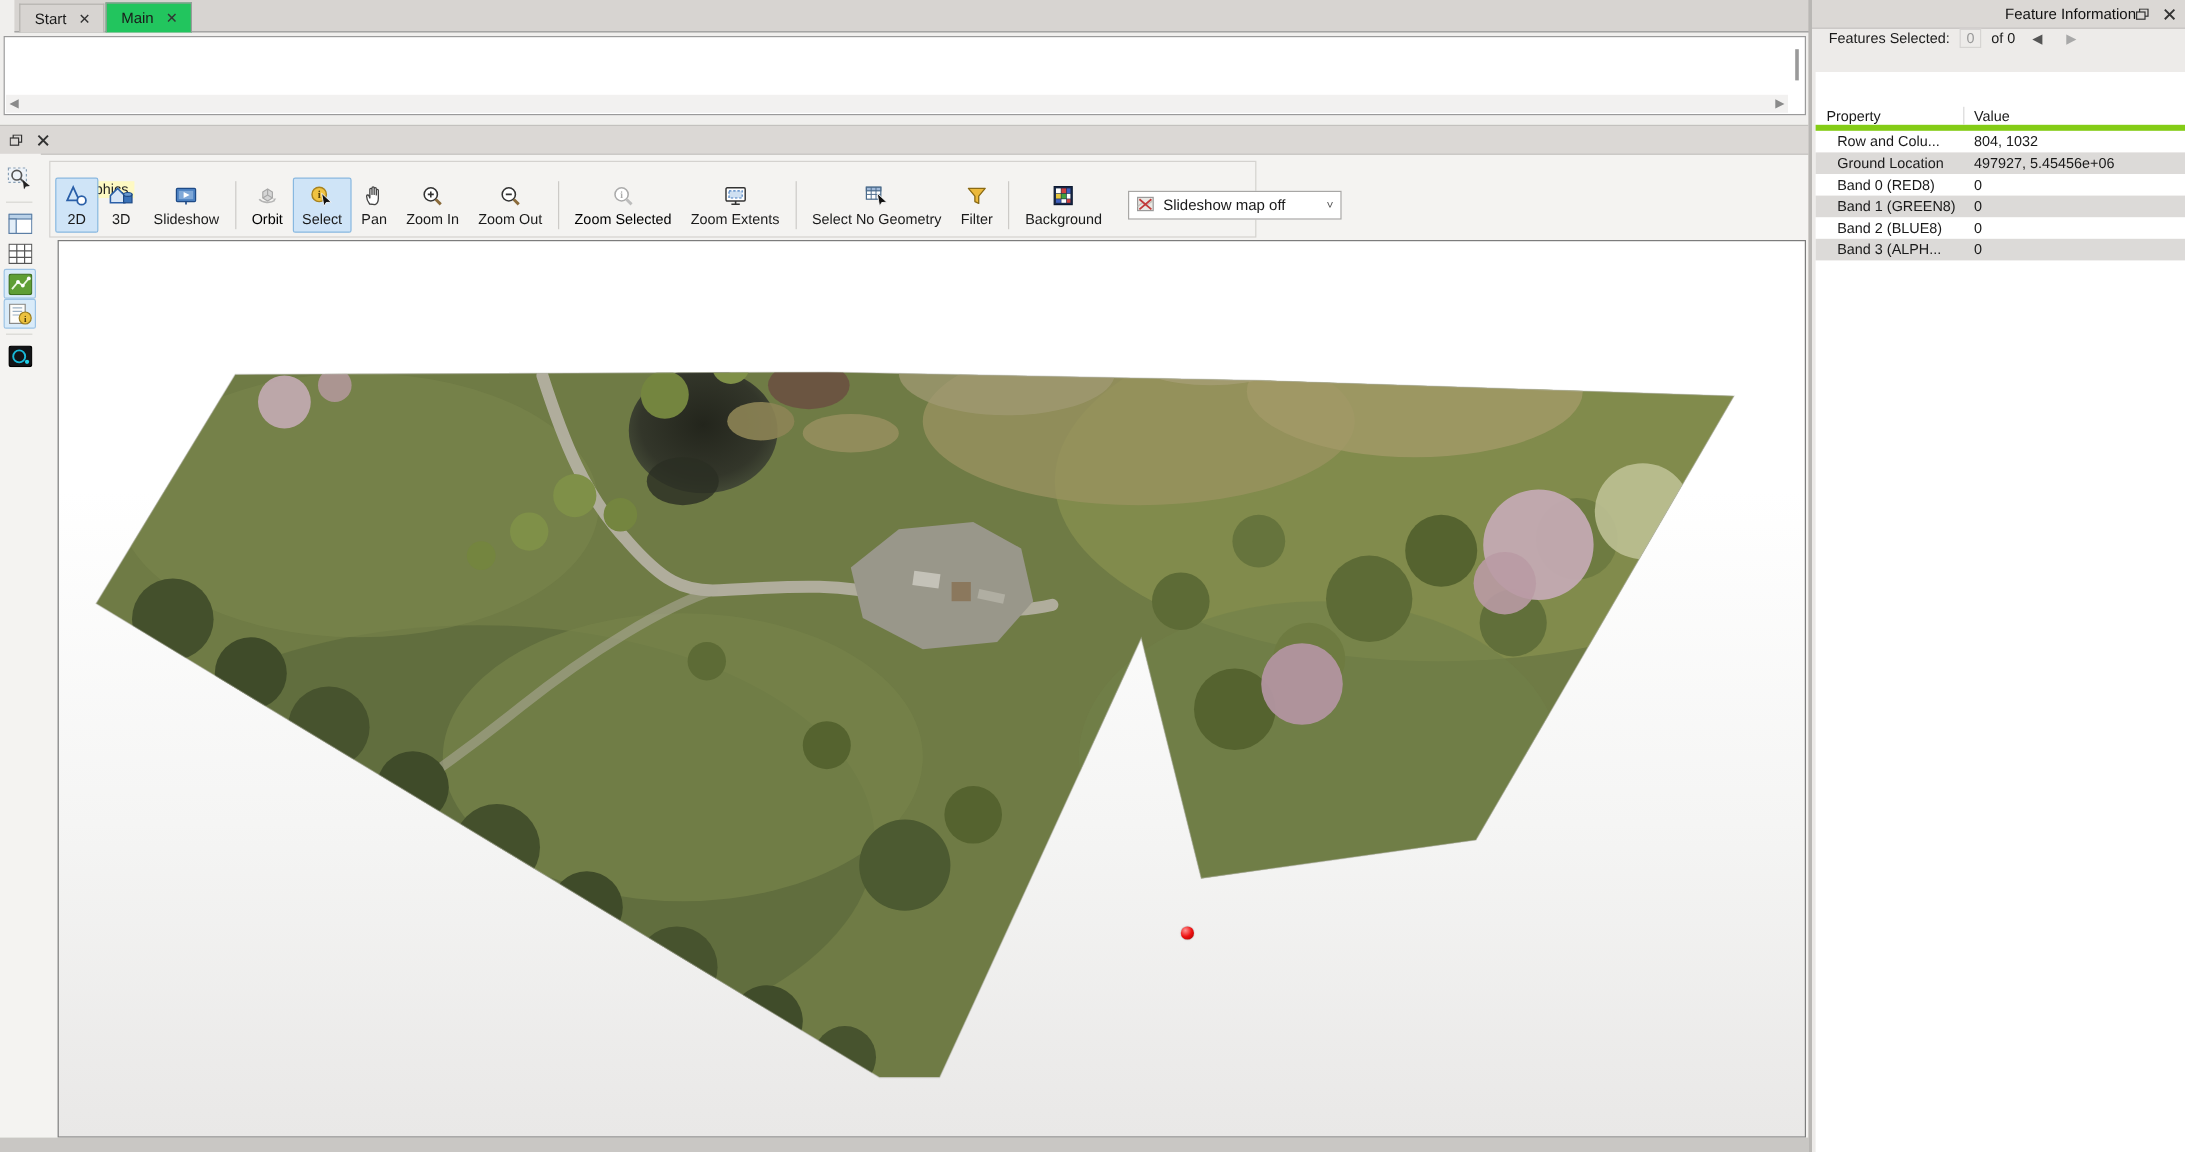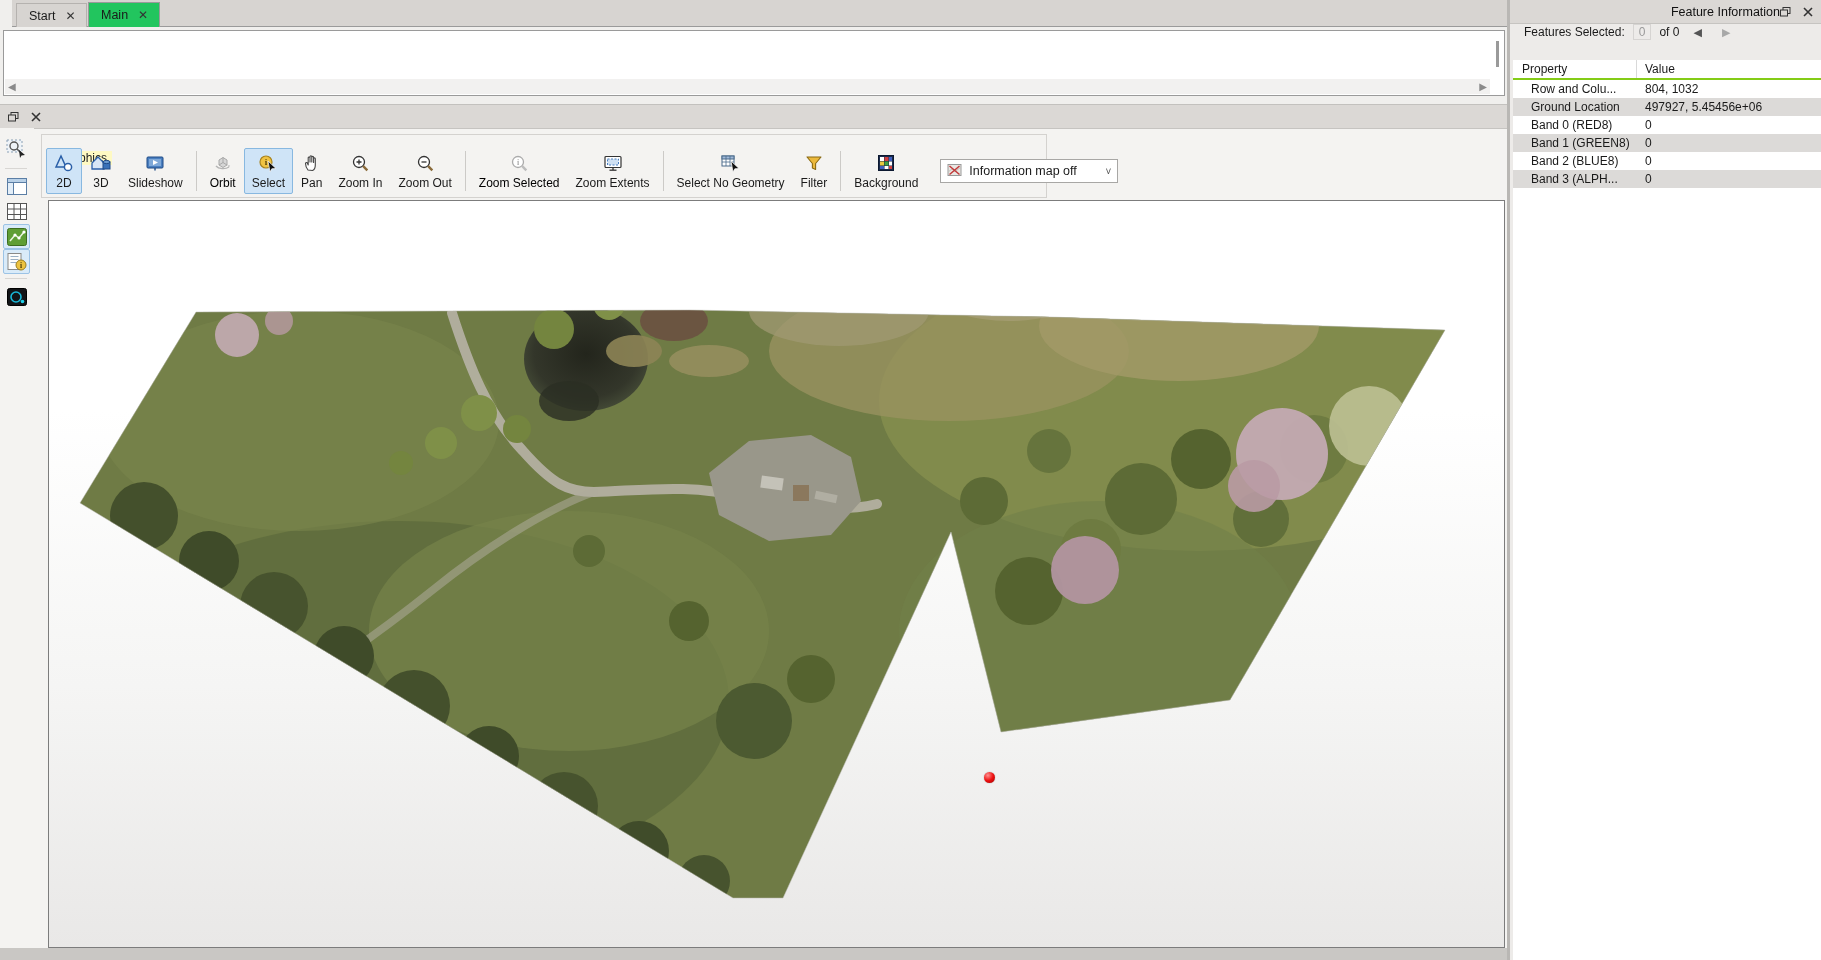--- a/index.html
+++ b/index.html
@@ -64,21 +64,21 @@
   #fi-splitter { left:1507px; top:0; width:3px; height:960px; background:#b9b7b4; }
   #fi-panel { left:1510px; top:0; width:311px; height:960px; background:#edebe9; }
   #fi-panel .panel-titlebar { background:#dbd8d5;text-align:right; }
   #fi-selectedrow { position:absolute; left:14px; top:23px; right:8px; height:18px; display:flex; align-items:center; gap:8px; }
   #fi-count { color:#9a9a9a; border:1px solid #d6d4d2; background:#edebe9; padding:0 5px; min-width:14px; text-align:center; }
   .nav-arrow { font-size:11px; padding:0 6px; }
   #nav-prev { color:#555; }
   #nav-next { color:#a8a8a8; }
 
   #fi-table { position:absolute; left:3px; top:60px; right:0; bottom:0; background:#ffffff; }
-  .fi-hdr { display:flex; height:20px; align-items:center; border-bottom:2px solid #84cc16; }
+  .fi-hdr { display:flex; height:20px; align-items:center; border-bottom:5px solid #84cc16;margin-top:29px; }
   .fi-hdr .c1 { width:124px; padding-left:9px; border-right:1px solid #d9d9d9; height:100%; display:flex; align-items:center; }
   .fi-hdr .c2 { padding-left:8px; }
   .fi-row { display:flex; height:18px; align-items:center; }
   .fi-row.shaded { background:#dcdad8; }
   .fi-row .c1 { width:124px; padding-left:18px; overflow:hidden; white-space:nowrap; }
   .fi-row .c2 { padding-left:8px; white-space:nowrap; }
 </style>
 </head>
 <body>
 
@@ -333,21 +333,21 @@
   </div>
 
   <div id="bg-dropdown">
     <span>
       <svg width="16" height="14" viewBox="0 0 16 14">
           <rect x="1" y="1.5" width="13" height="11" fill="#e9e7e3" stroke="#9a9a9a"></rect>
           <path d="M1,9 L5,6 L8,8.5 L14,4" fill="none" stroke="#c2c0ba"></path>
           <path d="M2.5,3 L12.5,11.5 M12.5,3 L2.5,11.5" stroke="#c23a3a" stroke-width="1.5"></path>
         </svg>
     </span>
-    <span class="dd-label">Information map off</span>
+    <span class="dd-label">Slideshow map off</span>
     <span class="chevron">˅</span>
   </div>
 </div>
 
 <div id="canvas" class="abs">
   <svg width="1457" height="748" viewBox="0 0 1457 748">
     <defs>
       <clipPath id="orthoclip">
         <polygon points="147,111 640,109 1001,116 1396,129 1181,499 952,531 902,331 734,697 684,697 31,302"></polygon>
       </clipPath>

